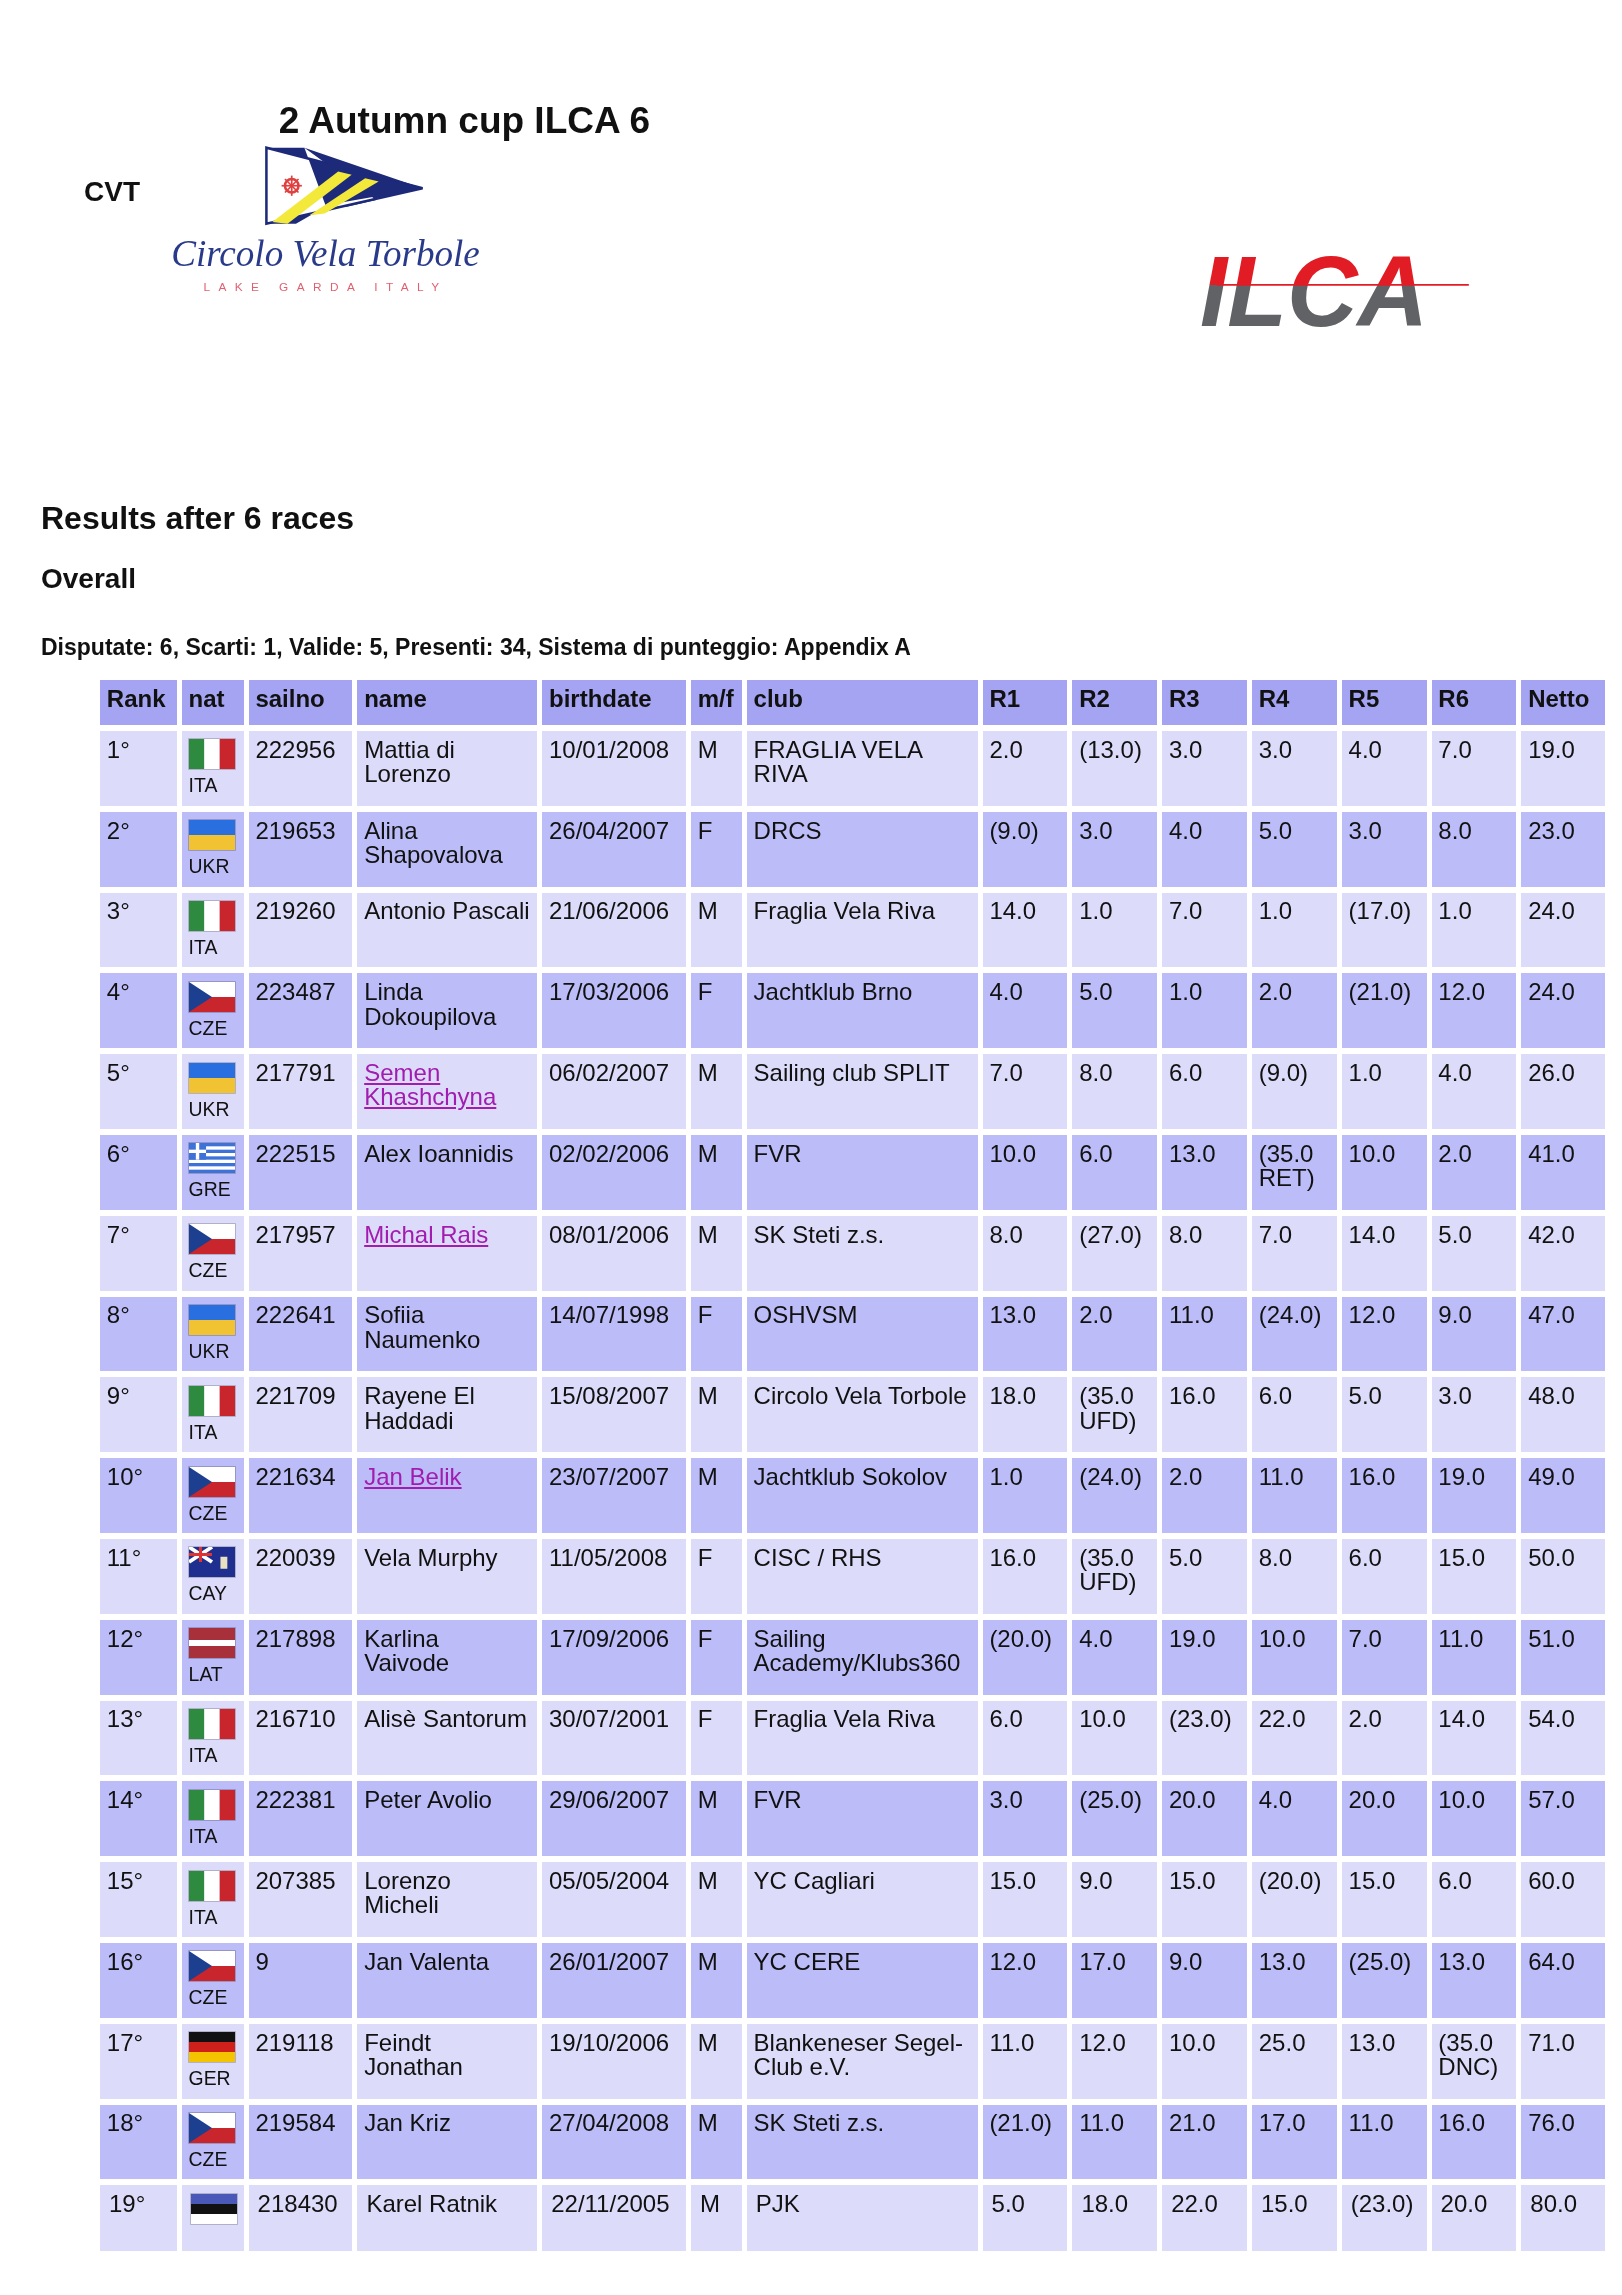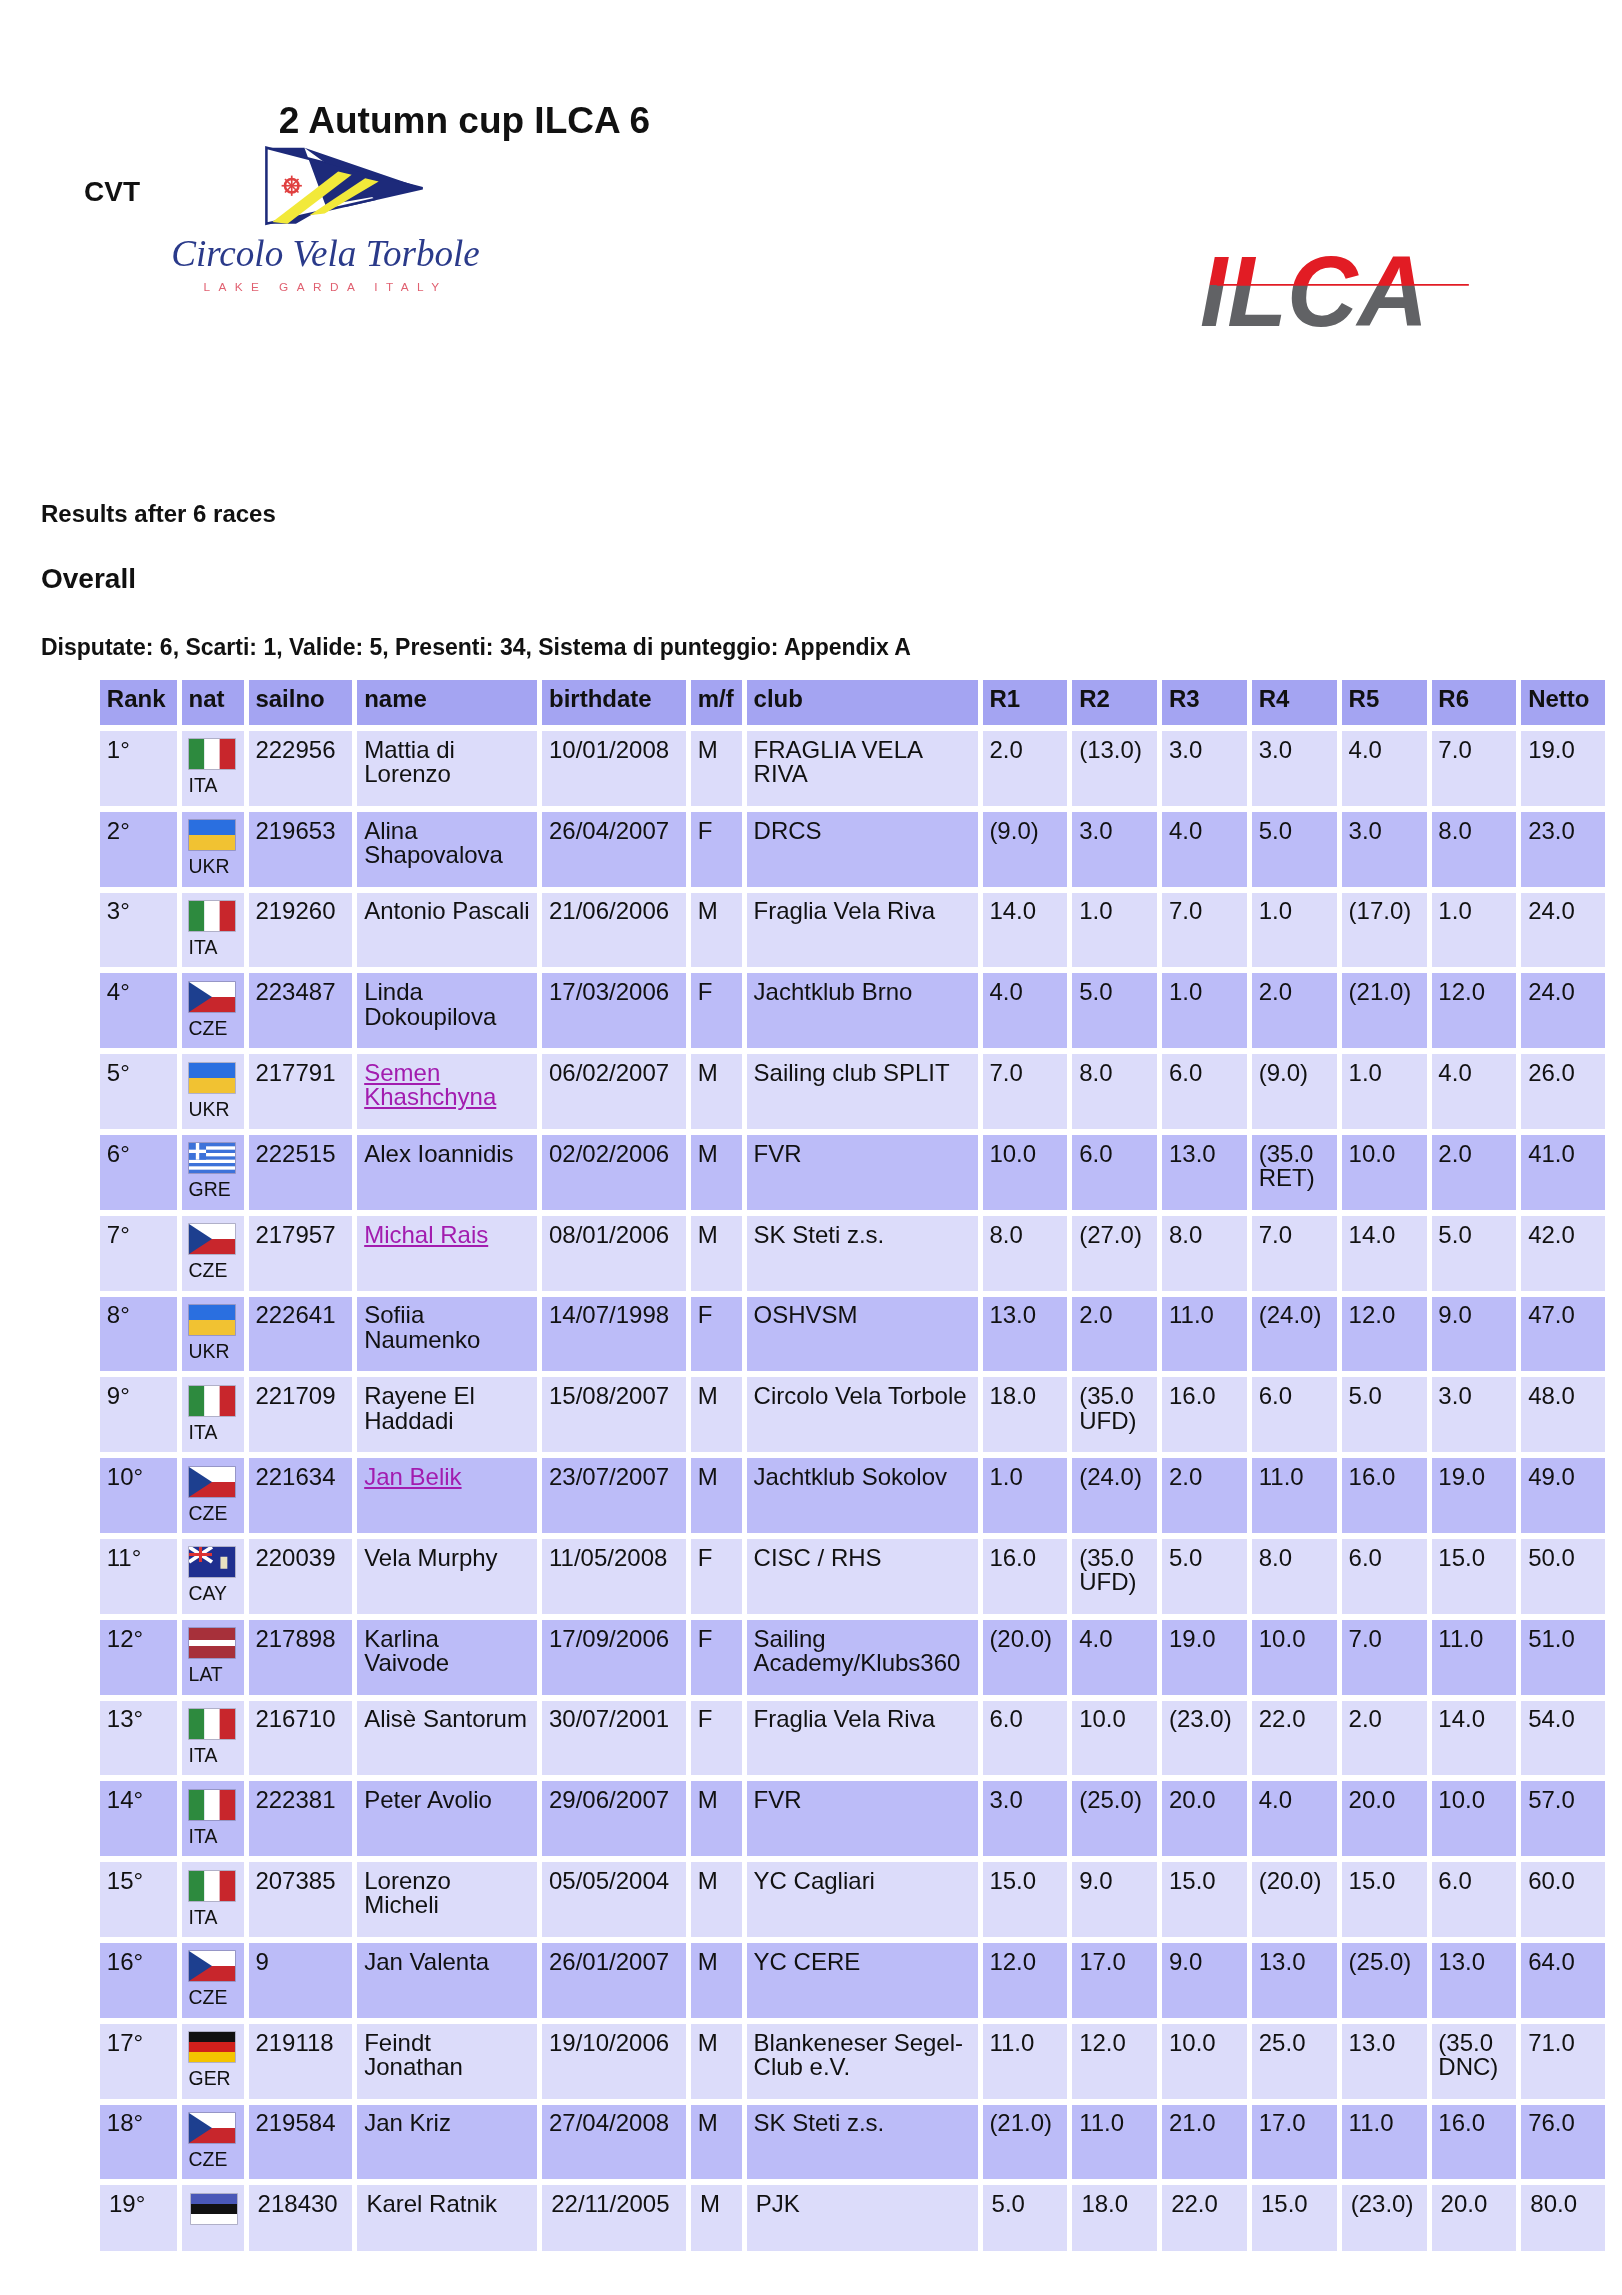--- a/index.html
+++ b/index.html
@@ -2,21 +2,21 @@
 <html style="font-size:13.5px"><head>
 <meta charset="utf-8">
 <style>
   html, body { margin: 0; padding: 0; background: #ffffff; }
   body { width: 1622px; height: 2295px; position: relative; overflow: hidden;
          font-family: "Liberation Sans", sans-serif; color: #111; }
   .title { position: absolute; left: 0; right: 0; text-align: left; font-weight: bold; }
   #t-main { top: 100px; font-size: 37px; left: 194px; right: 194px; padding-left: 0.8px; }
   #t-main span, #t-sub span { position: relative; left: 84px; }
   #t-sub { top: 176px; font-size: 28px; }
-  #t-results { top: 500px; font-size: 24px; left: 0; right: 0; }
+  #t-results { top: 500px; font-size: 32px; left: 0; right: 0; }
   #t-overall { top: 563px; font-size: 28px; }
   #t-info { top: 634px; font-size: 23px; }
   #t-results span, #t-overall span, #t-info span { position: relative; left: 41px; }
 
   .logo-cvt { position: absolute; left: 144px; top: 139px; width: 363px; height: 161px; }
   .logo-ilca { position: absolute; left: 1200px; top: 241px; width: 279px; height: 93px; }
 
   table.results { position: absolute; left: 95px; top: 674px; border-collapse: separate;
                   border-spacing: 5px 6px; font-size: 24px; }
   table.results th, table.results td { vertical-align: top; text-align: left; padding: 6.8px 6.8px 0 6.8px; }

